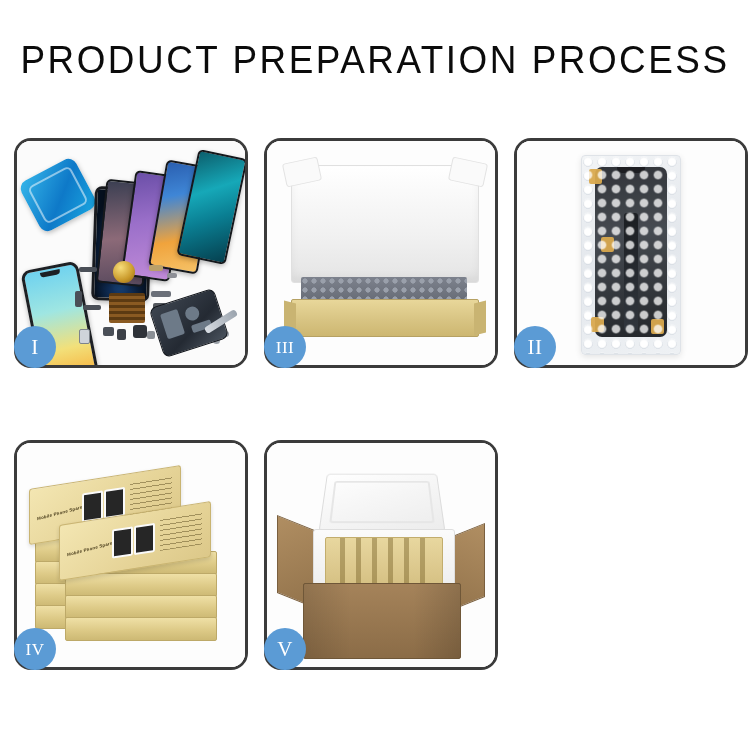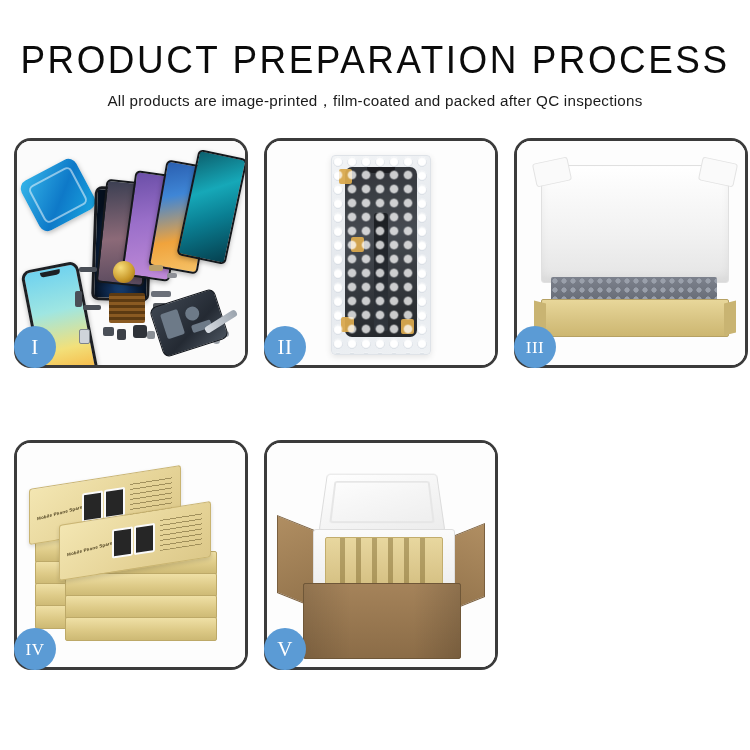--- a/index.html
+++ b/index.html
@@ -176,21 +176,20 @@
     background:rgba(255,255,255,.22);transform:skewX(-32deg) skewY(9deg);}
   .sc-lbl{position:absolute;width:20px;height:16px;background:rgba(90,70,46,.5);border-radius:1px;}
 </style>
 </head>
 <body>
 
 <div class="page">
 
   <div class="header">
     <div class="title">PRODUCT PREPARATION PROCESS</div>
-    <div class="subtitle">All products are image-printed，film-coated and packed after QC inspections</div>
   </div>
 
   <div class="grid">
 
     <div class="panel">
       <div class="clip">
         <div class="scene-parts">
           <div class="adhesive"></div>
           <div class="ph glass"></div>
           <div class="ph f4"></div>
@@ -222,43 +221,43 @@
             <i style="left:34px;top:28px;width:20px;height:8px;"></i>
           </div>
           <div class="tool"></div>
         </div>
       </div>
       <div class="badge">I</div>
     </div>
 
     <div class="panel">
       <div class="clip">
+        <div class="scene-openbox">
+          <div class="ob-lid"></div>
+          <div class="ob-foam"></div>
+          <div class="ob-tray"></div>
+        </div>
+      </div>
+      <div class="badge small">III</div>
+    </div>
+
+    <div class="panel">
+      <div class="clip">
         <div class="scene-bubble">
           <div class="bubblebag"></div>
           <div class="screenin"></div>
           <div class="flexcab"></div>
           <span class="tape" style="left:72px;top:28px;"></span>
           <span class="tape" style="left:84px;top:96px;"></span>
           <span class="tape" style="left:74px;top:176px;"></span>
           <span class="tape" style="left:134px;top:178px;"></span>
           <div class="bubbleoverlay"></div>
         </div>
       </div>
       <div class="badge">II</div>
-    </div>
-
-    <div class="panel">
-      <div class="clip">
-        <div class="scene-openbox">
-          <div class="ob-lid"></div>
-          <div class="ob-foam"></div>
-          <div class="ob-tray"></div>
-        </div>
-      </div>
-      <div class="badge small">III</div>
     </div>
 
     <div class="panel">
       <div class="clip">
         <div class="scene-stack">
           <div class="sbox" style="left:18px;top:74px;"></div>
           <div class="sbox" style="left:18px;top:96px;"></div>
           <div class="sbox" style="left:18px;top:118px;"></div>
           <div class="sbox" style="left:18px;top:140px;"></div>
           <div class="sbox" style="left:18px;top:162px;"></div>

